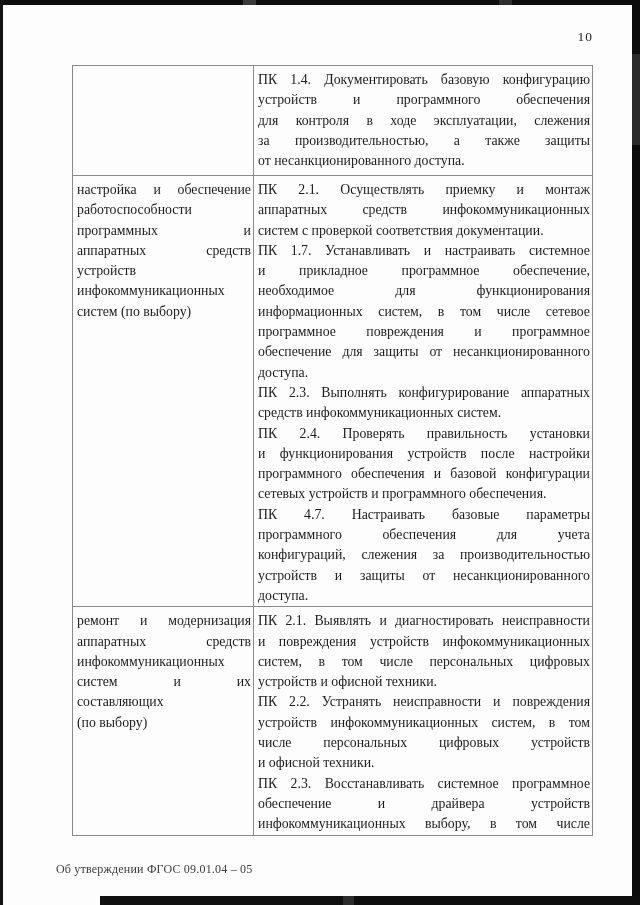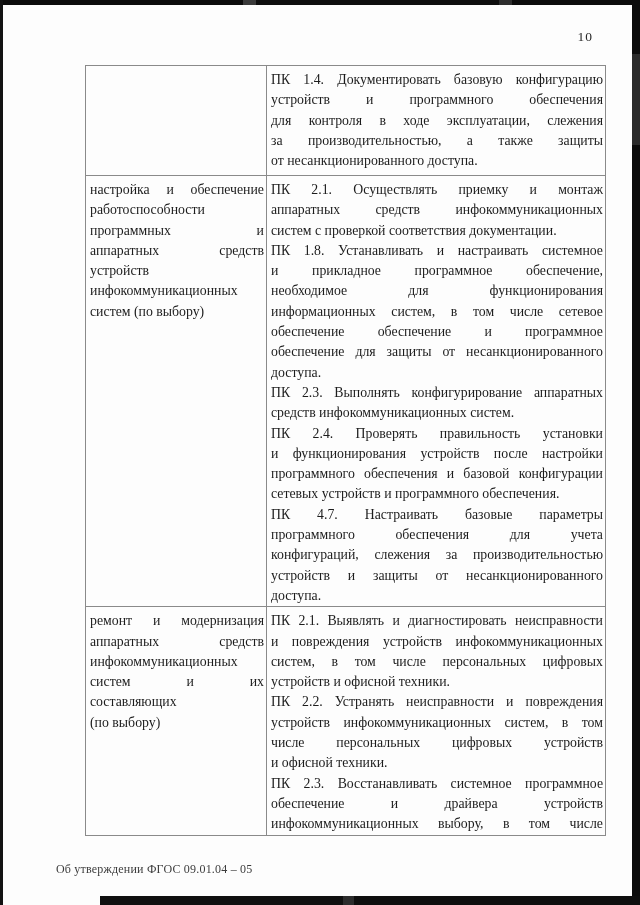--- a/index.html
+++ b/index.html
@@ -21,21 +21,21 @@
   .edge-bottom { left: 100px; top: 896px; width: 540px; height: 9px;
                  background: linear-gradient(90deg,#101010 0 45%, #2c2c2c 45% 47%, #0e0e0e 47%); }
 
   .page-number {
     position: absolute; left: 72px; top: 29px; width: 521px;
     text-align: right; font-size: 13.5px; color: #2a2a2a;
     letter-spacing: 1px;
   }
 
   table.doc-table {
-    position: absolute; left: 85px; top: 65px;
+    position: absolute; left: 72px; top: 65px;
     width: 521px; border-collapse: collapse; table-layout: fixed;
   }
   table.doc-table td {
     border: 1px solid #8a8a8a;
     vertical-align: top;
     overflow: hidden;
     padding: 4px 2px 0 4px;
   }
   td.c-left  { width: 174px; }
   td.c-right { padding-left: 6px; }
@@ -81,25 +81,25 @@
           <div class="line jl">программных и</div>
           <div class="line jl">аппаратных средств</div>
           <div class="line jl">устройств</div>
           <div class="line jl">инфокоммуникационных</div>
           <div class="line ll">систем (по выбору)</div>
         </td>
     <td class="c-right">
           <div class="line jl">ПК 2.1. Осуществлять приемку и монтаж</div>
           <div class="line jl">аппаратных средств инфокоммуникационных</div>
           <div class="line ll">систем с проверкой соответствия документации.</div>
-          <div class="line jl">ПК 1.8. Устанавливать и настраивать системное</div>
+          <div class="line jl">ПК 1.7. Устанавливать и настраивать системное</div>
           <div class="line jl">и прикладное программное обеспечение,</div>
           <div class="line jl">необходимое для функционирования</div>
           <div class="line jl">информационных систем, в том числе сетевое</div>
-          <div class="line jl">обеспечение обеспечение и программное</div>
+          <div class="line jl">программное повреждения и программное</div>
           <div class="line jl">обеспечение для защиты от несанкционированного</div>
           <div class="line ll">доступа.</div>
           <div class="line jl">ПК 2.3. Выполнять конфигурирование аппаратных</div>
           <div class="line ll">средств инфокоммуникационных систем.</div>
           <div class="line jl">ПК 2.4. Проверять правильность установки</div>
           <div class="line jl">и функционирования устройств после настройки</div>
           <div class="line jl">программного обеспечения и базовой конфигурации</div>
           <div class="line ll">сетевых устройств и программного обеспечения.</div>
           <div class="line jl">ПК 4.7. Настраивать базовые параметры</div>
           <div class="line jl">программного обеспечения для учета</div>

